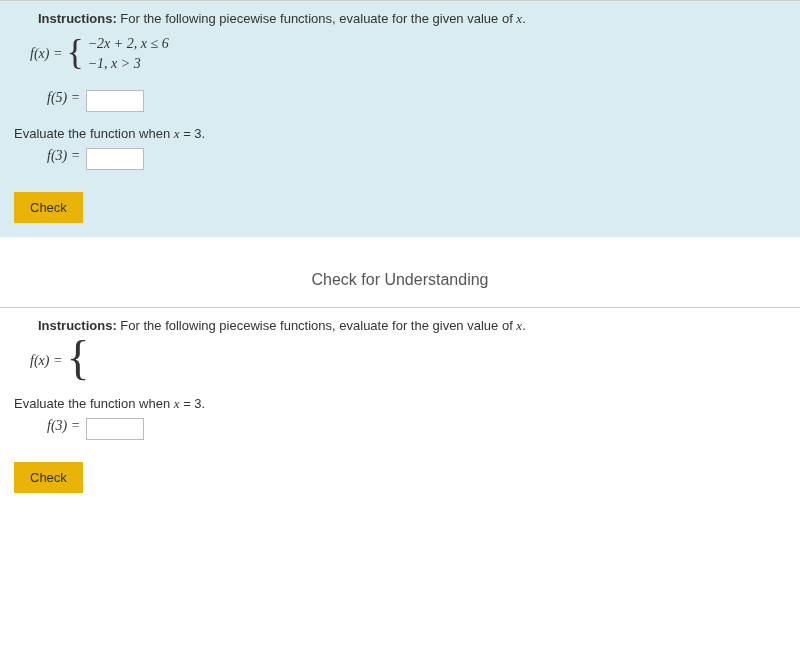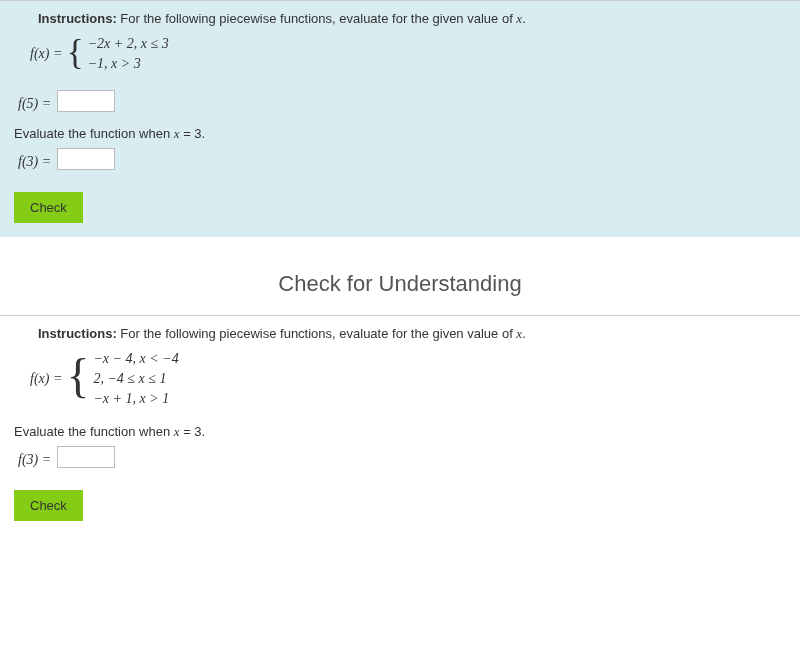--- a/index.html
+++ b/index.html
@@ -69,51 +69,51 @@
       margin: 14px 0 6px 0;
       font-family: "Segoe UI", Arial, sans-serif;
       font-size: 13px;
     }
     .prompt-line .mathvar {
       font-family: "Cambria Math", "Times New Roman", serif;
       font-style: italic;
     }
     .answer-row {
       display: flex;
-      align-items: flex-end;
-      margin: 4px 0 8px 4px;
+      align-items: flex-start;
+      margin: 4px 0 8px 33px;
     }
     .answer-label {
       font-family: "Cambria Math", "Times New Roman", serif;
       font-style: italic;
       font-size: 14px;
       margin-right: 6px;
       white-space: nowrap;
     }
     .answer-input {
       width: 58px;
       height: 22px;
       border: 1px solid #bbb;
       background: #fff;
       padding: 2px 4px;
       font-size: 13px;
     }
     .check-btn {
       margin-top: 14px;
-      background: #84cc16;
+      background: #eab308;
       border: none;
       padding: 8px 16px;
       font-size: 13px;
       color: #333;
       cursor: pointer;
       font-family: inherit;
     }
     .section-title {
       text-align: center;
-      font-size: 22px;
+      font-size: 16px;
       font-weight: 300;
       color: #555;
       padding: 22px 0 18px 0;
       font-family: "Segoe UI Light", "Segoe UI", Arial, sans-serif;
     }
     .spacer-gap {
       height: 12px;
       background: #fff;
     }
   </style>
@@ -122,21 +122,21 @@
 
 <div class="panel panel-blue">
   <p class="instructions">
     <strong>Instructions:</strong><span> For the following piecewise functions, evaluate for the given value of </span><span class="mathvar" style="font-family:'Cambria Math',serif;font-style:italic;">x</span>.
   </p>
 
   <div class="piecewise">
     <span class="piecewise-label">f(x) = </span>
     <span class="brace">{</span>
     <div class="cases">
-      <span class="case-line">−2x + 2,  x ≤ 3</span>
+      <span class="case-line">−2x + 2,  x ≤ 6</span>
       <span class="case-line">−1,  x &gt; 3</span>
     </div>
   </div>
 
   <div class="answer-row">
     <span class="answer-label">f(5) = </span>
     <input type="text" class="answer-input" style="">
   </div>
 
   <div class="prompt-line">
@@ -155,25 +155,20 @@
 <div class="section-title">Check for Understanding</div>
 
 <div class="panel panel-white">
   <p class="instructions">
     <strong>Instructions:</strong><span> For the following piecewise functions, evaluate for the given value of </span><span class="mathvar" style="font-family:'Cambria Math',serif;font-style:italic;">x</span>.
   </p>
 
   <div class="piecewise">
     <span class="piecewise-label">f(x) = </span>
     <span class="brace brace-3">{</span>
-    <div class="cases">
-      <span class="case-line">−x − 4,  x &lt; −4</span>
-      <span class="case-line">2,  −4 ≤ x ≤ 1</span>
-      <span class="case-line">−x + 1,  x &gt; 1</span>
-    </div>
   </div>
 
 
   <div class="prompt-line">
     <span>Evaluate the function when </span><span class="mathvar">x</span><span> = 3.</span>
   </div>
   <div class="answer-row">
     <span class="answer-label">f(3) = </span>
     <input type="text" class="answer-input" style="">
   </div>

